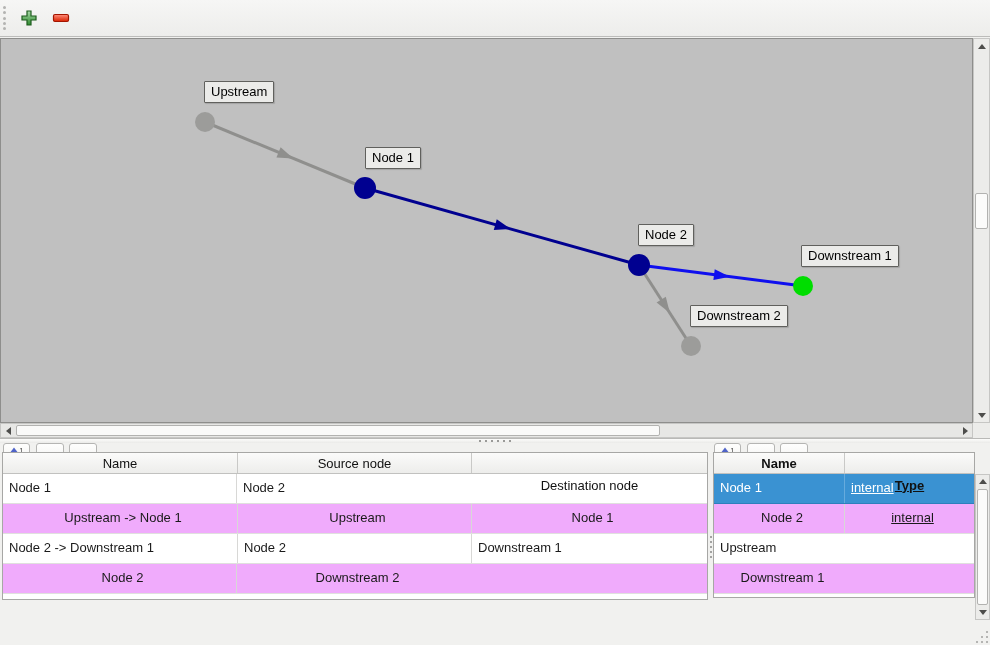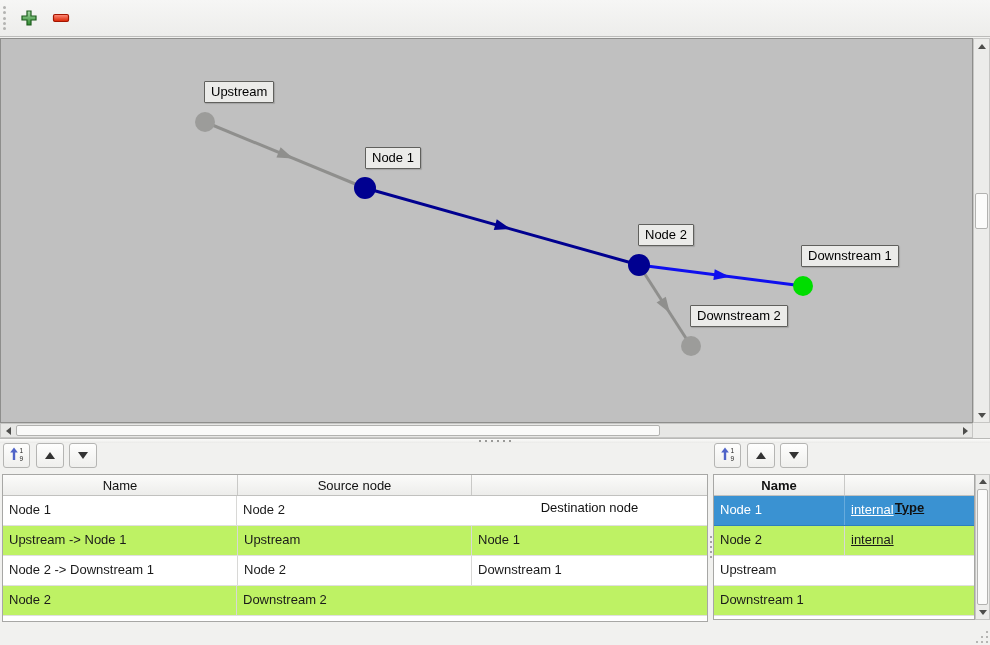--- a/index.html
+++ b/index.html
@@ -49,26 +49,26 @@
   
   .splitter { position:absolute; left:0; top:438px; width:990px; height:5px;
               background:linear-gradient(#fcfcfb,#eaeae8); border-top:1px solid #b9b9b7; cursor:row-resize;
               display:flex; align-items:center; justify-content:center; gap:4px; }
   .splitter i { width:2px; height:2px; background:#9a9a98; display:block; }
 
   
   .mini-btn { position:absolute; top:443px; height:25px; border:1px solid #b5b5b3; border-radius:3px;
               background:linear-gradient(#fefefd,#efefed); display:flex; align-items:center; justify-content:center; cursor:pointer; }
 
-  .table { position:absolute; top:474px; background:#fff; border:1px solid #a7a7a5; }
+  .table { position:absolute; top:452px; background:#fff; border:1px solid #a7a7a5; }
   .thead { display:flex; height:21px; background:linear-gradient(#fbfbfa,#ededeb); border-bottom:1px solid #c1c1bf; }
   .th { display:flex; align-items:center; justify-content:center; border-right:1px solid #c9c9c7; color:#111; cursor:pointer; }
   .th:last-child { border-right:none;margin-top:32px; }
   .tr { display:flex; height:30px; border-bottom:1px solid #e0e0de; background:#fff; cursor:pointer; }
-  .tr.alt { background:#bef264; }
+  .tr.alt { background:#f0abfc;text-align:center; }
   .tr.selected { background:#3a92d2; border-bottom-color:#2d7fbc; }
   .tr.selected .td { color:#fff; border-right-color:#66abdd; }
   .td { line-height:28px; padding-left:6px; border-right:1px solid #d8d8d6; overflow:hidden; white-space:nowrap; }
   .td:last-child { border-right:none; }
   #edges-table { left:2px; width:706px; height:148px; }
   #edges-table .c0 { width:235px; } #edges-table .c1 { width:234px; } #edges-table .c2 { width:235px; }
   #nodes-table { left:713px; width:262px; height:146px; }
   #nodes-table .th { font-weight:bold; }
   #nodes-table .c0 { width:131px; } #nodes-table .c1 { width:129px;text-decoration:underline; }
 

